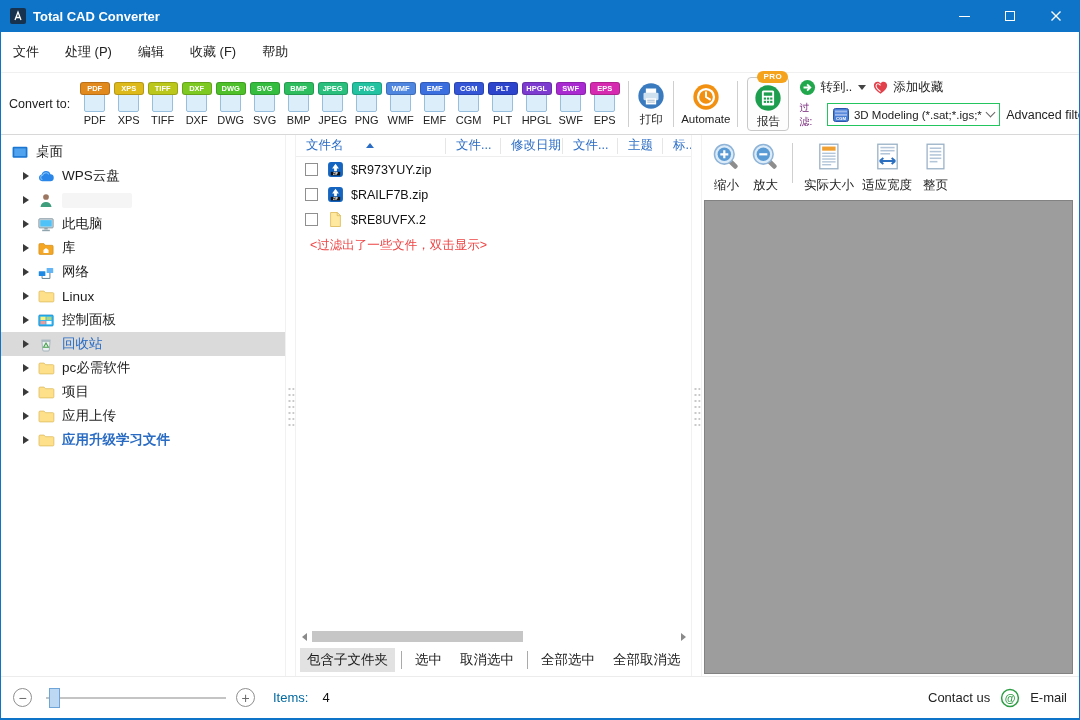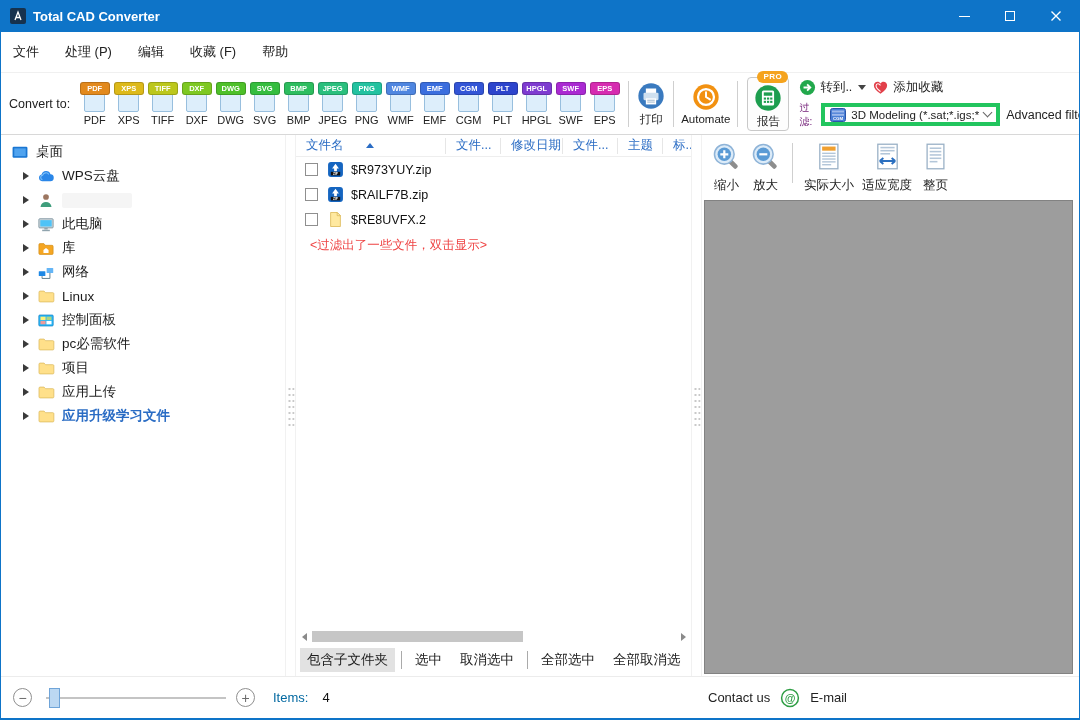--- a/index.html
+++ b/index.html
@@ -34,21 +34,21 @@
   .tool-big { display:flex; flex-direction:column; align-items:center; cursor:pointer; width:46px; }
   .tool-big svg { width:30px; height:30px; }
   .tool-big-label { font-size:11.5px; color:#222; margin-top:1px; white-space:nowrap; }
   .report-btn { position:relative; border:1px solid #c9c9c9; border-radius:4px; padding:5px 5px 1px; margin-left:2px; background:#fdfdfd; }
   .pro-badge { position:absolute; top:-7px; left:9px; background:#f5a31d; color:#fff; font-size:8px; font-weight:bold; padding:1px 6px 2px; border-radius:7px; letter-spacing:0.5px; }
   .tb-right { display:flex; flex-direction:column; gap:5px; margin-left:10px; }
   .tb-row { display:flex; align-items:center; gap:6px; }
   .icon-text-btn { display:flex; align-items:center; gap:4px; cursor:pointer; font-size:12.5px; color:#222; }
   .dd-caret { width:0; height:0; border-left:4px solid transparent; border-right:4px solid transparent; border-top:5px solid #444; margin-left:2px; }
   .filter-label { font-size:10px; color:#701a75; }
-  .filter-select { width:182px; height:23px; border:4px solid #22c55e; background:#fff; display:flex; align-items:center; padding:0 5px; gap:5px; cursor:pointer; }
+  .filter-select { width:182px; height:23px; border:1px solid #22c55e; background:#fff; display:flex; align-items:center; padding:0 5px; gap:5px; cursor:pointer; }
   .filter-value { flex:1; font-size:11.5px; color:#222; white-space:nowrap; overflow:hidden; }
   .chev { width:7px; height:7px; border-right:1.5px solid #666; border-bottom:1.5px solid #666; transform:rotate(45deg); margin-top:-4px; flex-shrink:0; }
   .adv-filter { font-size:12.5px; color:#222; cursor:pointer; white-space:nowrap; }
 
   
   .content { flex:1; min-height:0; display:flex; }
   .tree-panel { width:284px; flex-shrink:0; overflow:hidden; padding-top:5px; }
   .tree-item { height:24px; display:flex; align-items:center; cursor:pointer; padding-left:22px; }
   .tree-item.root { padding-left:10px; }
   .tree-item.selected { background:#dadada; }
@@ -100,21 +100,21 @@
 
   
   .statusbar { height:42px; border-top:1px solid #ececec; display:flex; align-items:center; padding:0 12px; flex-shrink:0; background:#fff; }
   .zoom-circle { width:19px; height:19px; border:1px solid #8f8f8f; border-radius:50%; color:#6b6b6b; display:flex; align-items:center; justify-content:center; font-size:14px; cursor:pointer; flex-shrink:0; }
   .zoom-circle::before { content:attr(data-glyph); line-height:1; }
   .slider { width:180px; height:20px; position:relative; margin:0 10px 0 14px; cursor:pointer; }
   .slider-track { position:absolute; left:0; right:0; top:9px; height:2px; background:#c4c4c4; }
   .slider-thumb { position:absolute; left:3px; top:0; width:11px; height:20px; background:#bcd8f2; border:1px solid #6fa4d8; cursor:pointer; }
   .items-label { margin-left:18px; font-size:13px; color:#0369a1; }
   .items-count { margin-left:14px; font-size:13px; color:#111; }
-  .status-right { margin-left:auto; display:flex; align-items:center; gap:10px; margin-right:220px; }
+  .status-right { margin-left:auto; display:flex; align-items:center; gap:10px; }
   .contact-link, .email-link { font-size:13px; color:#222; cursor:pointer; }
   .email-icon { width:20px; height:20px; display:flex; }
 </style>
 </head>
 <body>
 
 <div class="window">
 
   <div class="titlebar">
     <svg class="app-icon" viewBox="0 0 16 16">
@@ -414,20 +414,31 @@
             <svg viewBox="0 0 16 16">
               <rect x="1.2" y="2.8" width="13.6" height="10.4" rx="1" fill="#29b6f6" stroke="#0d7cc1" stroke-width="0.6"></rect>
               <rect x="2.8" y="4.4" width="4.8" height="3.2" fill="#fff176"></rect>
               <rect x="8.4" y="4.4" width="4.8" height="3.2" fill="#aed581"></rect>
               <rect x="2.8" y="8.4" width="4.8" height="3.2" fill="#ef9a9a"></rect>
               <rect x="8.4" y="8.4" width="4.8" height="3.2" fill="#ffffff"></rect>
             </svg>
           </span>
        <span class="tree-label">控制面板</span>
      </div>
+        <div class="tree-item selected">
+       <span class="tree-arrow"></span>
+       <span class="tree-icon">
+            <svg viewBox="0 0 16 16">
+              <rect x="3.4" y="3.2" width="9.2" height="1.5" rx="0.7" fill="#b0bec5"></rect>
+              <path d="M4.2 5h7.6l-.7 8.2a1 1 0 0 1-1 .9H5.9a1 1 0 0 1-1-.9z" fill="#eceff1" stroke="#90a4ae" stroke-width="0.7"></path>
+              <path d="M8 6.6l2.3 4H5.7z" fill="none" stroke="#43a047" stroke-width="1"></path>
+            </svg>
+          </span>
+       <span class="tree-label">回收站</span>
+     </div>
         <div class="tree-item">
        <span class="tree-arrow"></span>
        <span class="tree-icon">
             <svg viewBox="0 0 16 16">
               <path d="M1.4 3.9a1 1 0 0 1 1-1h3.8l1.3 1.5h6.9a1 1 0 0 1 1 1v6.7a1 1 0 0 1-1 1H2.4a1 1 0 0 1-1-1z" fill="#ffe08a" stroke="#dcb95c" stroke-width="0.7"></path>
             </svg>
           </span>
        <span class="tree-label">pc必需软件</span>
      </div>
         <div class="tree-item">

